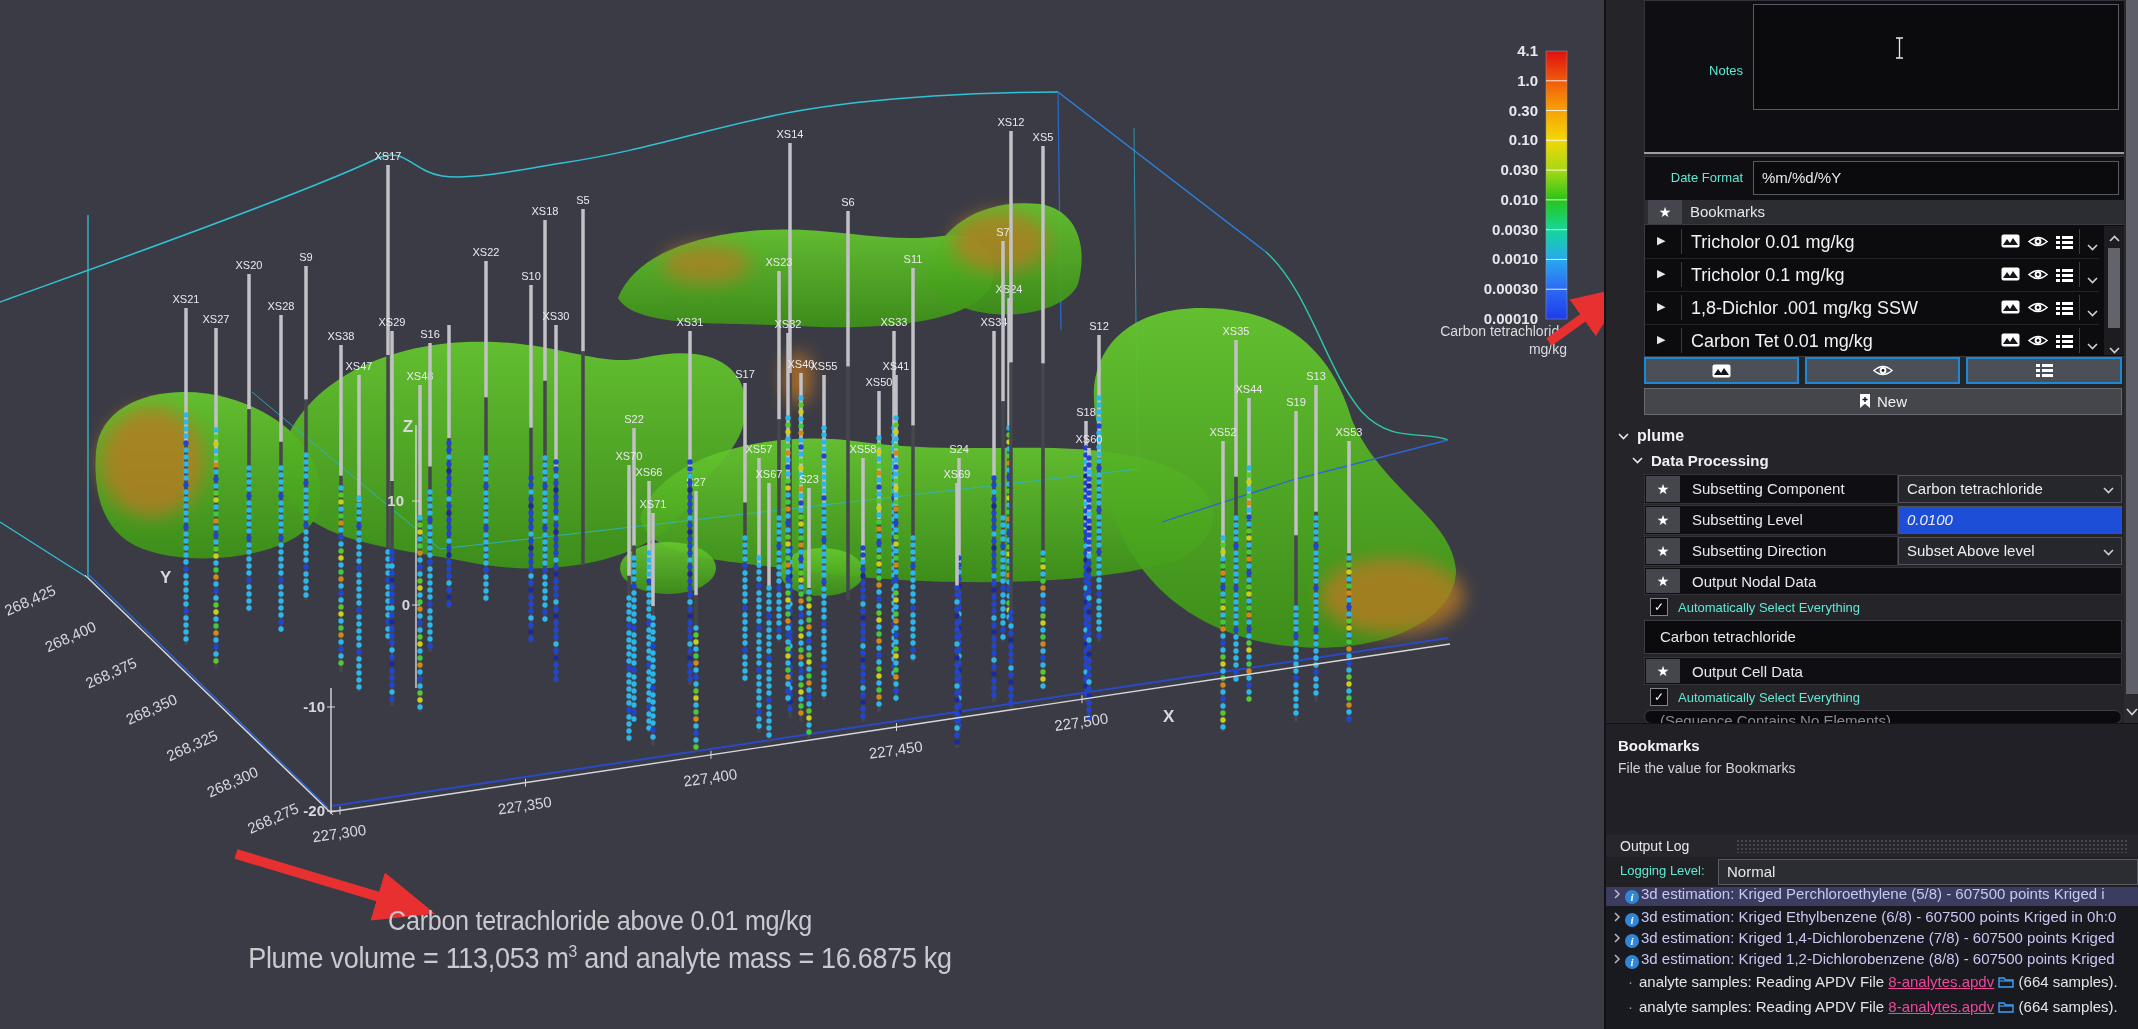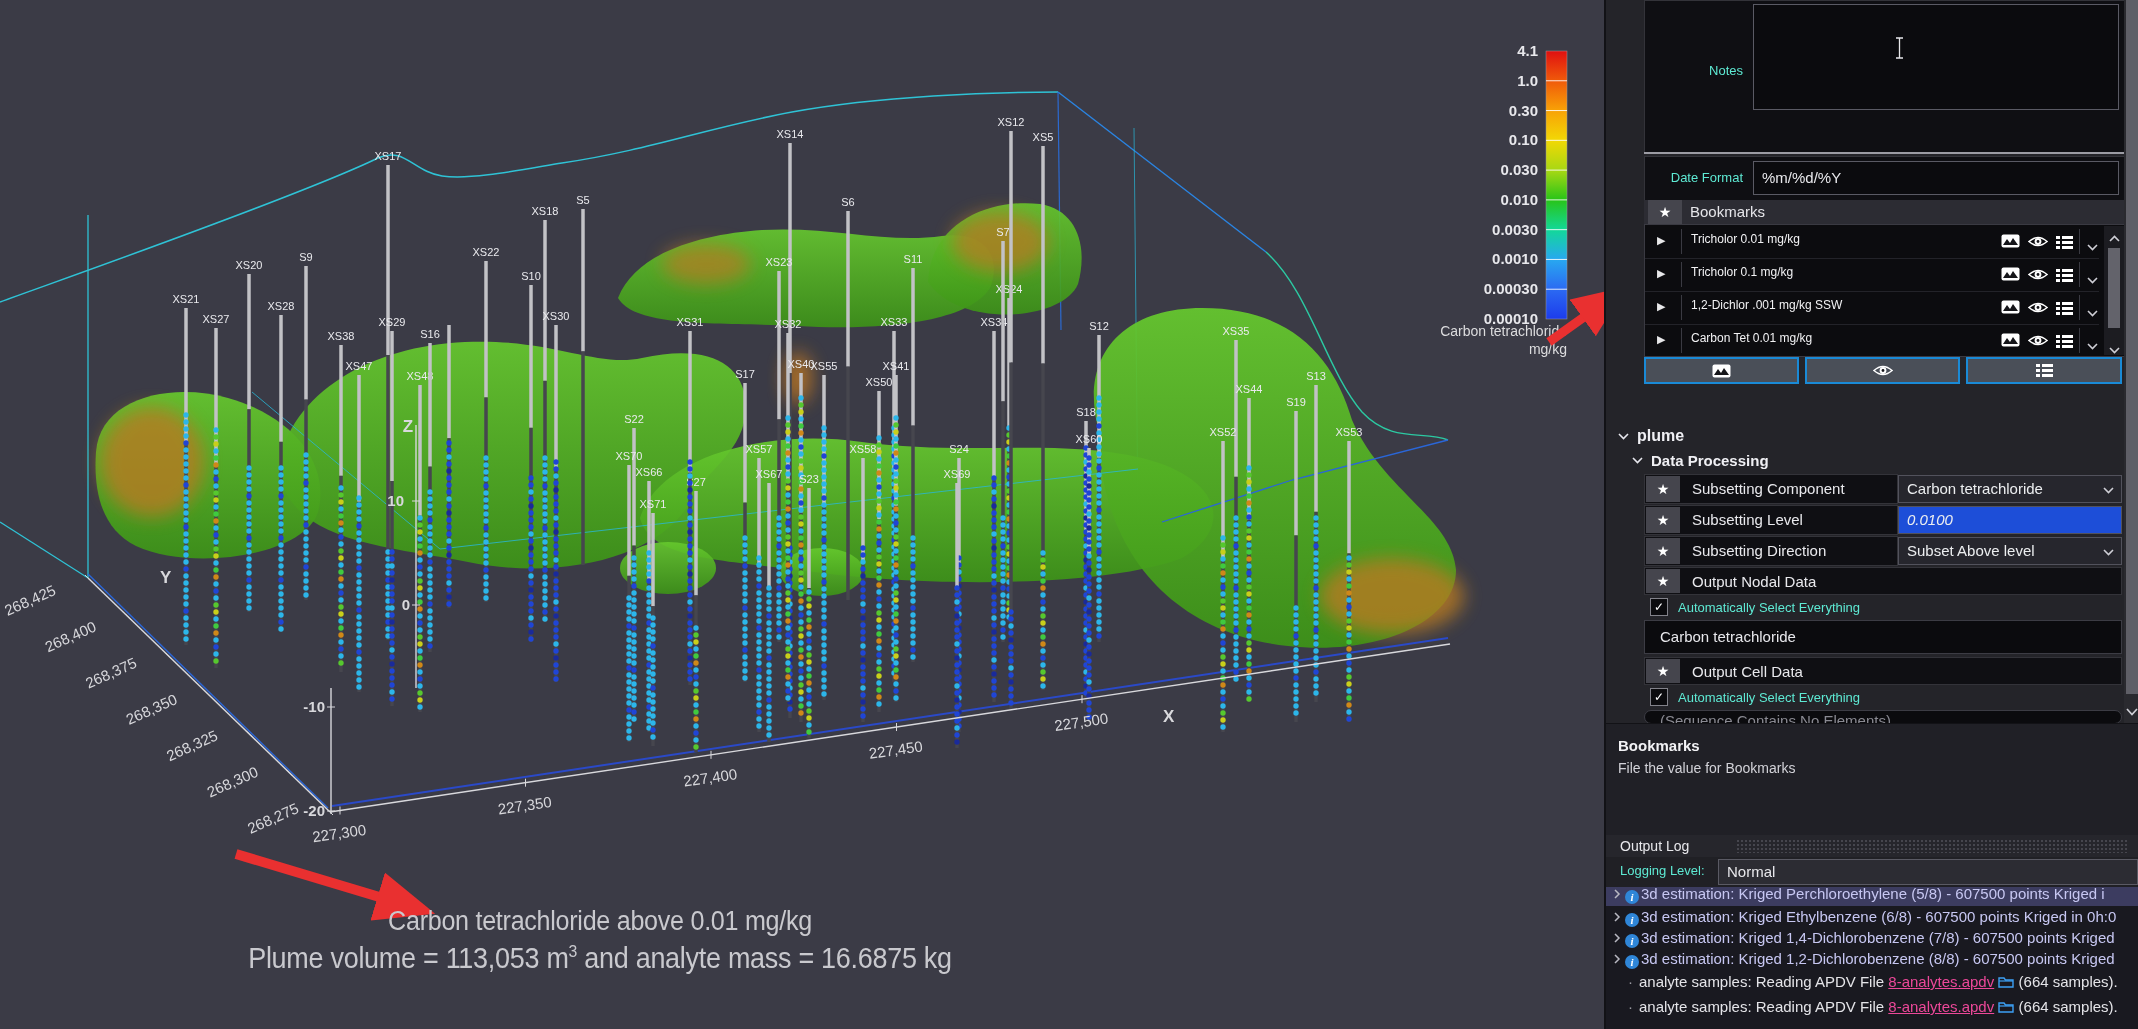--- a/index.html
+++ b/index.html
@@ -23,21 +23,21 @@
   #dateformat-block{left:38px;top:156px;width:480px;height:44px;}
   #dateformat-label{position:absolute;left:0;top:13px;width:98px;text-align:right;}
   #dateformat-input{left:108px;top:4px;width:366px;height:34px;line-height:32px;}
   #bookmarks-header{position:absolute;left:38px;top:200px;width:480px;height:24px;background:#2c2c33;}
   .starbtn{position:absolute;width:34px;height:24px;background:#45454d;color:#fff;text-align:center;line-height:24px;font-size:14px;}
   #bookmarks-header-label{position:absolute;left:46px;top:3px;color:#e6e6ea;font-size:15px;}
   #bookmark-list{position:absolute;left:38px;top:224px;width:482px;height:133px;background:#0c0c0f;border:1px solid #3a3a42;box-sizing:border-box;}
   .bm-row{position:absolute;left:0;width:454px;height:33px;border-bottom:1px solid #232329;}
   .bm-exp{position:absolute;left:12px;top:9px;color:#e8e8ea;font-size:11px;}
   .bm-vsep{position:absolute;left:36px;top:4px;width:1px;height:25px;background:#3a3a42;}
-  .bm-label{position:absolute;left:46px;top:7px;color:#f2f2f4;font-size:12px;white-space:nowrap;}
+  .bm-label{position:absolute;left:46px;top:7px;color:#f2f2f4;font-size:18px;white-space:nowrap;}
   .bm-ico{position:absolute;top:9px;}
   .bm-chev{position:absolute;left:442px;top:12px;}
   .bm-vsep2{position:absolute;left:434px;top:4px;width:1px;height:25px;background:#3a3a42;}
   #bm-scroll{position:absolute;right:1px;top:1px;width:20px;height:129px;background:#1c1c21;}
   #bm-thumb{position:absolute;left:4px;top:22px;width:12px;height:80px;background:#63636b;}
   .sarrow{position:absolute;left:4px;width:12px;text-align:center;}
   .actbtn{position:absolute;top:357px;height:27px;width:155px;background:#4a4f58;border:2px solid #1a8ad6;box-sizing:border-box;display:flex;align-items:center;justify-content:center;}
   #new-btn{position:absolute;left:38px;top:388px;width:478px;height:27px;background:#45454c;border:1px solid #6a6a72;box-sizing:border-box;display:flex;align-items:center;justify-content:center;color:#f0f0f2;font-size:15px;gap:6px;}
   .sect-head{position:absolute;color:#f0f0f4;font-weight:bold;display:flex;align-items:center;gap:8px;}
   #plume-head{left:12px;top:427px;font-size:16px;}
@@ -1947,21 +1947,21 @@
               </g>
             </svg></span>
           <span class="bm-vsep2"></span>
           <span class="bm-chev"><svg width="11" height="7">
               <polyline points="1,1 5.5,5.5 10,1" fill="none" stroke="#cfcfd6" stroke-width="1.6"></polyline>
             </svg></span>
         </div>
         <div class="bm-row" style="top: 66px;">
           <span class="bm-exp">▶</span>
           <span class="bm-vsep"></span>
-          <span class="bm-label">1,2-Dichlor .001 mg/kg SSW</span>
+          <span class="bm-label">1,8-Dichlor .001 mg/kg SSW</span>
           <span class="bm-ico" style="left:356px;"><svg width="19" height="14" viewBox="0 0 19 14">
               <rect x="0.5" y="0.5" width="18" height="13" rx="2" fill="#fff"></rect>
               <path d="M2,11 L6,5 L9,9 L12,4 L17,11 Z" fill="#16161a"></path>
             </svg></span>
           <span class="bm-ico" style="left:383px;"><svg width="20" height="13" viewBox="0 0 20 13">
               <path d="M1,6.5 Q10,-1.5 19,6.5 Q10,14.5 1,6.5 Z" fill="none" stroke="#fff" stroke-width="1.6"></path>
               <circle cx="10" cy="6.5" r="3.4" fill="#fff"></circle>
               <circle cx="10" cy="6.5" r="1.4" fill="#16161a"></circle>
             </svg></span>
           <span class="bm-ico" style="left:411px;top:10px;"><svg width="17" height="13" viewBox="0 0 17 13">
@@ -2028,20 +2028,27 @@
             <rect width="4" height="3"></rect>
             <rect x="6" width="11" height="3"></rect>
             <rect y="5" width="4" height="3"></rect>
             <rect x="6" y="5" width="11" height="3"></rect>
             <rect y="10" width="4" height="3"></rect>
             <rect x="6" y="10" width="11" height="3"></rect>
           </g>
         </svg>
       </div>
 
+    <div id="new-btn">
+      <svg width="12" height="15" viewBox="0 0 12 15">
+          <path d="M1,0 h10 v14 l-5,-4.2 l-5,4.2 Z" fill="#fff"></path>
+          <path d="M6,3 v5 M3.5,5.5 h5" stroke="#16161a" stroke-width="1.4" fill="none"></path>
+        </svg>
+      <span>New</span>
+    </div>
 
     <div id="plume-head" class="sect-head">
       <svg width="11" height="7">
           <polyline points="1,1 5.5,5.5 10,1" fill="none" stroke="#e8e8ee" stroke-width="1.6"></polyline>
         </svg>
       <span>plume</span>
     </div>
     <div id="dataproc-head" class="sect-head">
       <svg width="11" height="7">
           <polyline points="1,1 5.5,5.5 10,1" fill="none" stroke="#e8e8ee" stroke-width="1.6"></polyline>

